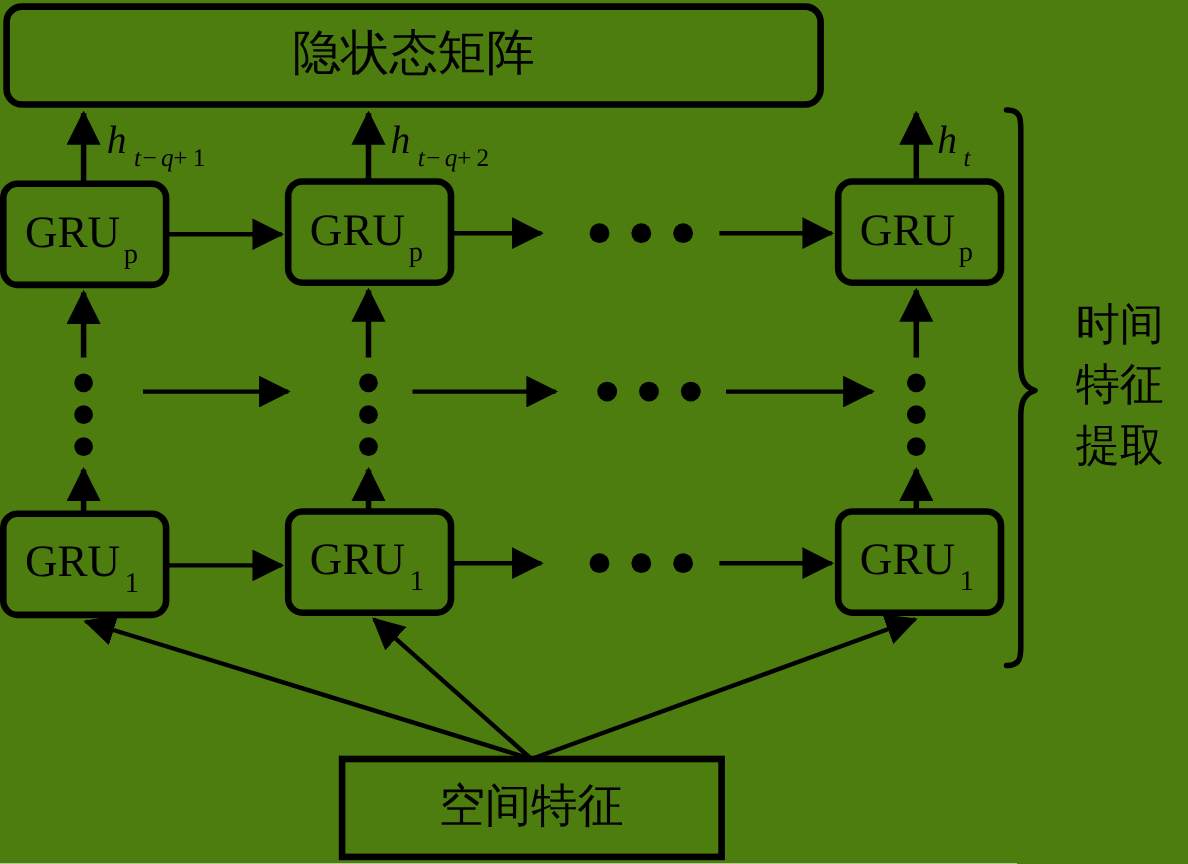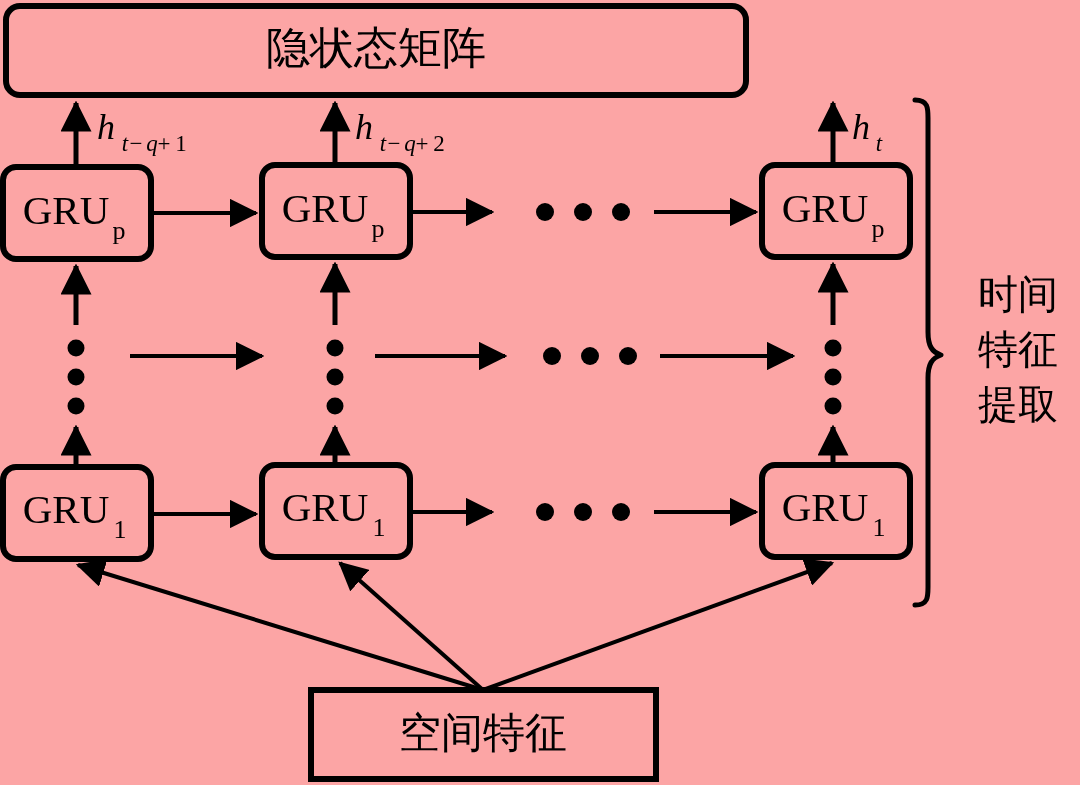--- a/index.html
+++ b/index.html
@@ -4,21 +4,21 @@
 <style>
   html, body {
     margin: 0;
     padding: 0;
     background: #ffffff;
   }
   #canvas {
     position: relative;
     width: 1080px;
     height: 785px;
-    background: #fca5a5;
+    background: #4d7c0f;
     overflow: hidden;
     font-family: "Liberation Serif", "DejaVu Serif", serif;
   }
   #diagram {
     position: absolute;
     left: 0;
     top: 0;
     width: 1080px;
     height: 785px;
   }

